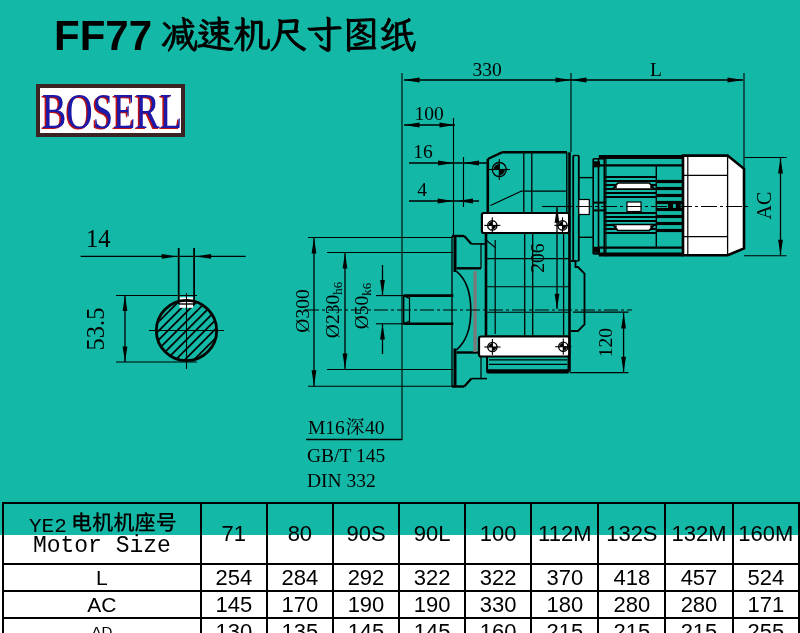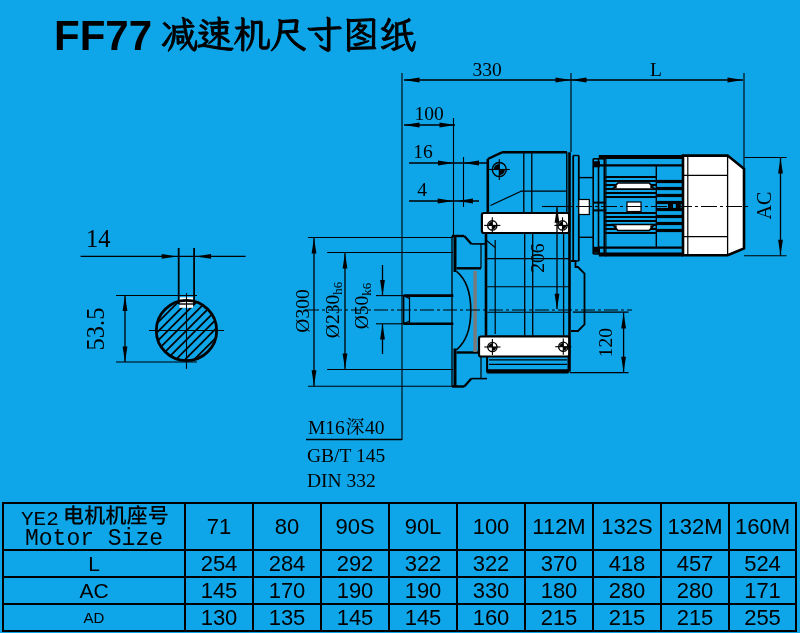--- a/index.html
+++ b/index.html
@@ -1,14 +1,14 @@
 <!DOCTYPE html>
 <html><head><meta charset="utf-8"><style>
 html,body{margin:0;padding:0;background:#fff;width:800px;height:633px;overflow:hidden}
-#page{position:relative;width:800px;height:633px;background:#0ea5e9;font-family:"Liberation Sans",sans-serif}
+#page{position:relative;width:800px;height:535px;background:#14b8a6;font-family:"Liberation Sans",sans-serif}
 #logo{position:absolute;left:36px;top:84px;width:141px;height:45px;border:4px solid #3c2424;background:#fff;text-align:center}
 #logo span{position:absolute;left:2px;top:-2px;width:137px;text-align:center;font-family:"Liberation Serif",serif;font-size:50px;line-height:50px;color:#1c18a8;transform:scaleX(0.73);transform-origin:0 0;text-shadow:-2px 1px 0 #c01010}
 table{position:absolute;left:2px;top:502px;border-collapse:collapse;table-layout:fixed}
 td{border:2px solid #000;text-align:center;vertical-align:middle;padding:0;font-size:22px;line-height:1}
 </style></head><body>
 <div id="page">
   <svg width="800" height="633" viewBox="0 0 800 633" style="position:absolute;left:0;top:0">
     <text x="54" y="50" font-family="Liberation Sans" font-size="42" font-weight="bold">FF77</text>
     <path transform="translate(160.0,48.0)" d="M36.176 -7.752Q35.72 -7.752 35.53 -6.3839999999999995Q35.15 -3.154 34.694 -1.387Q34.238 0.38 34.01 0.38Q33.782 0.38 32.394999999999996 -1.463Q31.008 -3.306 29.336 -7.22Q30.552 -9.234 31.958 -12.369Q33.364 -15.504 33.364 -16.245Q33.364 -16.986 31.843999999999998 -17.822Q31.274 -18.088 31.064999999999998 -18.088Q30.855999999999998 -18.088 30.855999999999998 -17.86V-17.708Q30.932 -17.556 30.932 -17.328V-16.72Q30.932 -16.34 30.323999999999998 -14.344999999999999Q29.715999999999998 -12.35 28.386 -9.766Q27.246 -12.73 26.334 -18.848Q26.144 -20.102 26.067999999999998 -20.52L33.288 -20.938Q34.314 -21.014 34.314 -21.47Q34.314 -22.002 33.25 -22.724Q32.832 -23.028 32.604 -23.028Q32.376 -23.028 31.996 -22.895Q31.616 -22.762 31.311999999999998 -22.743000000000002Q31.008 -22.724 30.628 -22.686L25.84 -22.381999999999998Q25.46 -24.852 25.118 -29.336Q25.041999999999998 -30.058 23.977999999999998 -30.343Q22.913999999999998 -30.628 22.381999999999998 -30.628Q21.849999999999998 -30.628 21.849999999999998 -30.419Q21.849999999999998 -30.21 22.173 -29.906Q22.496 -29.602 22.628999999999998 -29.203Q22.762 -28.804 22.875999999999998 -27.816Q22.99 -26.828 23.161 -25.289Q23.332 -23.75 23.522 -22.23L15.389999999999999 -21.736Q13.414 -22.724 12.863 -22.724Q12.312 -22.724 12.312 -22.419999999999998Q12.312 -22.268 12.388 -22.078L12.616 -21.546Q12.996 -20.52 12.996 -17.974V-15.352Q12.996 -13.565999999999999 12.73 -10.754Q12.198 -4.56 8.549999999999999 2.128Q8.246 2.698 8.246 3.04Q8.246 3.382 8.474 3.382Q8.702 3.382 9.5 2.584Q10.298 1.786 11.305 0.247Q12.312 -1.292 13.242999999999999 -3.5149999999999997Q14.174 -5.7379999999999995 14.763 -8.702Q15.352 -11.666 15.352 -18.201999999999998V-19.912L23.788 -20.406Q24.396 -16.567999999999998 25.042 -13.451999999999998Q25.688 -10.336 26.904 -7.22Q24.358 -3.04 20.558 1.026Q19.988 1.634 19.988 1.9189999999999998Q19.988 2.2039999999999997 20.235 2.2039999999999997Q20.482 2.2039999999999997 21.641 1.3679999999999999Q22.8 0.532 24.453 -1.083Q26.105999999999998 -2.698 27.816 -5.016Q29.146 -1.976 30.285999999999998 -0.304Q32.641999999999996 3.154 34.39 3.154Q35.074 3.154 35.587 2.5839999999999996Q36.1 2.014 36.252 0.76Q36.708 -2.7359999999999998 36.708 -5.244Q36.708 -7.752 36.176 -7.752ZM29.906 -24.358Q30.514 -23.712 30.894 -23.712Q31.274 -23.712 31.673000000000002 -24.282Q32.072 -24.852 32.072 -25.041999999999998Q32.072 -25.498 29.849 -27.341Q27.625999999999998 -29.183999999999997 27.150999999999996 -29.183999999999997Q26.676 -29.183999999999997 26.372 -28.766Q26.067999999999998 -28.348 26.067999999999998 -28.063Q26.067999999999998 -27.778 26.41 -27.512Q28.233999999999998 -26.144 29.906 -24.358ZM16.948 -16.796 16.112 -16.91Q15.884 -16.91 15.884 -16.758Q15.884 -16.605999999999998 16.112 -15.998Q16.53 -14.934 17.442 -14.934L17.936 -14.972L23.332 -15.238Q24.13 -15.314 24.13 -15.77Q24.13 -16.226 23.56 -16.738999999999997Q22.99 -17.252 22.723999999999997 -17.252Q22.458 -17.252 22.153999999999996 -17.1Q21.849999999999998 -16.948 21.394 -16.948L17.708 -16.834ZM22.458 -12.35 18.924 -12.122Q17.328 -12.578 16.853 -12.578Q16.378 -12.578 16.378 -12.388Q16.378 -12.198 16.606 -11.818Q16.834 -11.437999999999999 16.872 -10.526L17.099999999999998 -6.308V-5.89L16.986 -4.636Q16.986 -4.18 17.575 -3.7809999999999997Q18.163999999999998 -3.382 18.544 -3.382Q19.152 -3.382 19.152 -4.028V-4.1419999999999995L19.114 -4.788L23.256 -5.016Q23.674 -5.054 23.959 -5.13Q24.244 -5.2059999999999995 24.244 -5.529Q24.244 -5.851999999999999 23.598 -6.764L24.016 -10.716Q24.054 -10.906 24.13 -11.058Q24.206 -11.209999999999999 24.206 -11.437999999999999Q24.206 -11.666 23.788 -12.027000000000001Q23.37 -12.388 22.913999999999998 -12.388ZM21.926 -10.64 21.698 -6.612 19.038 -6.498 18.886 -10.45ZM10.411999999999999 -20.368Q10.411999999999999 -20.71 8.455 -22.534Q6.498 -24.358 5.548 -25.003999999999998Q4.598 -25.65 4.369999999999999 -25.65Q4.1419999999999995 -25.65 3.686 -25.213Q3.23 -24.776 3.23 -24.491Q3.23 -24.206 3.363 -24.035Q3.496 -23.864 4.788 -22.762Q6.08 -21.66 7.353 -20.216Q8.626 -18.772 8.911 -18.772Q9.196 -18.772 9.5 -19.038Q10.411999999999999 -19.759999999999998 10.411999999999999 -20.368ZM4.218 -1.8239999999999998H4.37Q4.826 -1.8239999999999998 5.148999999999999 -2.223Q5.4719999999999995 -2.622 6.802 -4.731Q8.132 -6.84 10.013 -10.64Q11.894 -14.44 11.894 -15.085999999999999Q11.894 -15.732 11.628 -15.732Q11.134 -15.732 10.411999999999999 -14.591999999999999Q6.612 -8.512 3.6479999999999997 -4.788Q3.04 -4.028 2.451 -3.7429999999999994Q1.8619999999999999 -3.4579999999999997 1.8619999999999999 -3.1919999999999997Q1.8619999999999999 -3.116 2.356 -2.584Q2.85 -2.052 4.218 -1.8239999999999998Z" stroke="#000" stroke-width="1.0"></path>
 <path transform="translate(196.4,48.0)" d="M34.162 2.432H34.58Q35.263999999999996 2.394 35.586999999999996 2.166Q35.91 1.938 36.518 0.95Q36.821999999999996 0.45599999999999996 36.821999999999996 0.304Q36.821999999999996 0.0 36.214 0.0H35.91Q35.606 0.038 35.245000000000005 0.038Q34.884 0.038 34.466 0.038Q32.68 0.038 30.286 -0.171Q27.892 -0.38 25.213 -0.722Q22.534 -1.064 19.874 -1.482Q17.214 -1.9 14.895999999999999 -2.299Q12.578 -2.698 10.906 -3.04Q9.766 -3.268 8.588 -3.382Q10.336 -4.864 11.039 -5.624Q11.741999999999999 -6.3839999999999995 11.741999999999999 -7.106Q11.741999999999999 -7.524 11.571 -7.789999999999999Q11.4 -8.056 10.697 -8.530999999999999Q9.994 -9.006 8.36 -10.032Q8.132 -10.222 8.132 -10.298Q8.132 -10.374 8.208 -10.45Q8.854 -11.286 9.538 -12.122Q10.222 -12.958 11.172 -14.022Q11.362 -14.212 11.571 -14.459Q11.78 -14.706 11.78 -14.972Q11.78 -15.466 11.248 -15.864999999999998Q10.716 -16.264 10.298 -16.264Q10.222 -16.264 10.126999999999999 -16.244999999999997Q10.032 -16.226 9.918 -16.226L4.712 -15.77Q4.522 -15.732 4.313000000000001 -15.732Q4.104 -15.732 3.9139999999999997 -15.732Q3.268 -15.732 2.698 -15.846Q2.66 -15.846 2.6029999999999998 -15.865Q2.546 -15.884 2.508 -15.884Q2.242 -15.884 2.242 -15.618L2.356 -15.123999999999999Q2.508 -14.668 2.9450000000000003 -14.193Q3.382 -13.718 4.218 -13.718Q4.446 -13.718 4.693 -13.737Q4.9399999999999995 -13.756 5.282 -13.794L8.512 -14.097999999999999Q7.904 -13.376 7.391 -12.73Q6.878 -12.084 6.46 -11.514Q5.776 -10.564 5.776 -9.918Q5.776 -9.158 6.802 -8.549999999999999Q8.056 -7.866 9.044 -7.1819999999999995Q9.196 -7.03 9.196 -6.9159999999999995Q9.196 -6.878 9.12 -6.726Q8.474 -5.966 7.619 -5.149Q6.764 -4.332 5.662 -3.42Q3.572 -3.268 2.641 -3.059Q1.71 -2.85 1.501 -2.6029999999999998Q1.292 -2.356 1.292 -2.09L1.33 -1.71Q1.3679999999999999 -1.33 1.5579999999999998 -0.95Q1.748 -0.57 2.2039999999999997 -0.57Q2.318 -0.57 2.489 -0.627Q2.66 -0.6839999999999999 2.888 -0.722Q4.028 -1.064 5.016 -1.216Q6.004 -1.3679999999999999 6.84 -1.3679999999999999Q7.866 -1.3679999999999999 8.777999999999999 -1.2349999999999999Q9.69 -1.1019999999999999 10.564 -0.9119999999999999Q12.235999999999999 -0.608 14.668 -0.17099999999999999Q17.099999999999998 0.266 19.912 0.722Q22.724 1.178 25.46 1.5579999999999998Q28.195999999999998 1.938 30.494999999999997 2.185Q32.794 2.432 34.162 2.432ZM21.774 -19.646 21.736 -15.504 17.442 -15.352 17.099999999999998 -19.38ZM29.146 -20.026 28.576 -15.808 23.902 -15.618 23.939999999999998 -19.759999999999998ZM9.158 -17.822Q9.538 -17.822 9.823 -18.183Q10.108 -18.544 10.279 -18.962Q10.45 -19.38 10.45 -19.456Q10.45 -19.646 10.335999999999999 -19.836Q10.222 -20.026 9.747 -20.406Q9.272 -20.785999999999998 8.208 -21.47Q7.144 -22.154 5.244 -23.256Q4.826 -23.522 4.522 -23.522Q4.1419999999999995 -23.522 3.686 -22.951999999999998Q3.344 -22.572 3.344 -22.268Q3.344 -21.887999999999998 4.028 -21.47Q5.054 -20.823999999999998 6.099 -20.044999999999998Q7.144 -19.266 8.322 -18.278Q8.588 -18.088 8.777999999999999 -17.955Q8.968 -17.822 9.158 -17.822ZM10.943999999999999 -22.913999999999998Q11.172 -22.913999999999998 11.514 -23.198999999999998Q11.856 -23.483999999999998 12.103 -23.845Q12.35 -24.206 12.35 -24.472Q12.35 -24.738 11.837 -25.250999999999998Q11.324 -25.764 10.564 -26.353Q9.804 -26.942 8.987 -27.474Q8.17 -28.006 7.524 -28.348Q6.878 -28.689999999999998 6.6499999999999995 -28.689999999999998Q6.232 -28.689999999999998 5.852 -28.195999999999998Q5.4719999999999995 -27.701999999999998 5.4719999999999995 -27.512Q5.4719999999999995 -27.208 6.08 -26.79Q7.1819999999999995 -26.067999999999998 8.208 -25.213Q9.234 -24.358 10.222 -23.37Q10.677999999999999 -22.913999999999998 10.943999999999999 -22.913999999999998ZM23.902 -13.794 30.855999999999998 -14.097999999999999Q31.16 -14.136 31.445 -14.193Q31.73 -14.25 31.73 -14.478Q31.73 -14.668 31.502000000000002 -14.972Q31.274 -15.276 30.704 -15.77L31.464 -19.912Q31.502 -20.102 31.673 -20.292Q31.843999999999998 -20.482 31.843999999999998 -20.71Q31.843999999999998 -21.014 31.274 -21.508Q30.704 -22.002 30.096 -22.002H29.83L23.939999999999998 -21.66V-24.168L32.034 -24.662Q32.3 -24.7 32.489999999999995 -24.833Q32.68 -24.966 32.68 -25.194Q32.68 -25.573999999999998 32.262 -25.973Q31.843999999999998 -26.372 31.349999999999998 -26.637999999999998Q30.855999999999998 -26.904 30.628 -26.904Q30.476 -26.904 30.4 -26.866Q30.02 -26.714 29.621 -26.637999999999998Q29.221999999999998 -26.561999999999998 28.689999999999998 -26.524L23.939999999999998 -26.22V-30.096Q23.939999999999998 -30.628 23.389 -30.837Q22.838 -31.046 22.287 -31.084Q21.736 -31.122 21.698 -31.122Q21.128 -31.122 21.128 -30.817999999999998Q21.128 -30.666 21.355999999999998 -30.362Q21.66 -29.982 21.736 -29.601999999999997Q21.812 -29.221999999999998 21.812 -28.804V-26.105999999999998L15.276 -25.688H14.857999999999999Q14.06 -25.688 13.414 -25.84Q13.299999999999999 -25.878 13.148 -25.878Q12.92 -25.878 12.92 -25.65Q12.92 -25.498 12.958 -25.384Q13.148 -24.89 13.604 -24.244Q14.06 -23.598 15.01 -23.598Q15.276 -23.598 15.599 -23.616999999999997Q15.921999999999999 -23.636 16.302 -23.674L21.774 -24.016V-21.546L16.872 -21.28Q15.998 -21.508 15.427999999999999 -21.603Q14.857999999999999 -21.698 14.554 -21.698Q14.097999999999999 -21.698 14.097999999999999 -21.47Q14.097999999999999 -21.242 14.478 -20.672Q14.629999999999999 -20.444 14.744 -20.045Q14.857999999999999 -19.646 14.895999999999999 -19.227999999999998L15.314 -15.314Q15.314 -15.161999999999999 15.333 -15.029Q15.352 -14.895999999999999 15.352 -14.744Q15.352 -14.516 15.333 -14.288Q15.314 -14.06 15.276 -13.794V-13.565999999999999Q15.276 -13.072 15.637 -12.768Q15.998 -12.464 16.435 -12.35Q16.872 -12.235999999999999 17.024 -12.235999999999999Q17.404 -12.235999999999999 17.537 -12.463999999999999Q17.669999999999998 -12.692 17.669999999999998 -12.996V-13.148L17.631999999999998 -13.49L20.482 -13.604Q18.733999999999998 -11.248 16.796 -9.234Q14.857999999999999 -7.22 12.958 -5.7379999999999995Q12.046 -5.054 12.046 -4.636Q12.046 -4.4079999999999995 12.388 -4.4079999999999995Q12.844 -4.4079999999999995 13.794 -4.9399999999999995Q14.744 -5.4719999999999995 15.921999999999999 -6.346Q17.099999999999998 -7.22 18.259 -8.265Q19.418 -9.31 20.368 -10.373999999999999Q21.317999999999998 -11.437999999999999 21.812 -12.312L21.774 -11.666Q21.736 -11.02 21.736 -10.488Q21.736 -9.69 21.736 -8.74Q21.736 -7.79 21.736 -7.144L21.698 -6.46Q21.698 -5.776 21.641 -4.997Q21.584 -4.218 21.432 -3.344Q21.432 -3.268 21.412999999999997 -3.192Q21.394 -3.116 21.394 -3.04Q21.394 -2.584 21.774 -2.2039999999999997Q22.154 -1.8239999999999998 22.61 -1.6149999999999998Q23.066 -1.406 23.256 -1.406Q23.598 -1.406 23.75 -1.71Q23.902 -2.014 23.902 -2.508V-10.564Q25.84 -9.386 27.569 -8.208Q29.298 -7.03 31.046 -5.662Q31.578 -5.244 31.881999999999998 -5.244Q32.186 -5.244 32.471000000000004 -5.548Q32.756 -5.851999999999999 32.927 -6.231999999999999Q33.098 -6.612 33.098 -6.802Q33.098 -7.22 32.3 -7.752Q31.122 -8.588 29.868000000000002 -9.386Q28.614 -10.184 27.512 -10.849Q26.41 -11.514 25.65 -11.913Q24.89 -12.312 24.7 -12.312Q24.282 -12.312 23.902 -11.666Z" stroke="#000" stroke-width="1.0"></path>
@@ -267,24 +267,27 @@
 <text transform="rotate(-90 368 306)" x="368" y="306" font-family="Liberation Serif" font-size="19.5" text-anchor="middle">Ø50<tspan font-size="13" dy="3">k6</tspan></text>
 <line x1="306" y1="439.5" x2="402" y2="439.5" stroke="#000" stroke-width="1.4"></line>
 <g font-family="Liberation Serif" font-size="19.5" fill="#000">
 <text x="308" y="433.5">M16</text>
 <text x="365" y="433.5">40</text>
 <text x="307" y="461.5">GB/T 145</text>
 <text x="307" y="486.5">DIN 332</text>
 </g>
 <path transform="translate(345.5,433.5)" d="M11.43554962158203 -12.166440795898437Q11.351568786621094 -12.033440795898438 11.163087951660156 -11.955921630859375Q10.974607116699218 -11.878402465820312 10.68162628173828 -11.951364135742187Q9.780827514648438 -10.781344970703124 8.720047912597657 -9.736729980468748Q7.659268310546874 -8.692114990234375 6.615584533691406 -7.994057495117187L6.373527038574219 -8.225095825195313Q6.921488708496094 -8.796047912597656 7.530440795898437 -9.595476043701172Q8.139392883300781 -10.394904174804687 8.729344970703124 -11.32182272338867Q9.319297058105468 -12.248741271972657 9.806268310546875 -13.192664611816406ZM13.194891174316407 -12.936731689453124Q14.410527038574218 -12.38346337890625 15.18231622314453 -11.799881927490233Q15.954105407714843 -11.216300476074219 16.366028747558595 -10.668338806152343Q16.777952087402344 -10.120377136230468 16.89147604370117 -9.660477752685546Q17.005 -9.200578369140624 16.89460540771484 -8.904174194335937Q16.784210815429688 -8.60777001953125 16.514878509521484 -8.534808349609374Q16.24554620361328 -8.4618466796875 15.891757019042968 -8.672750854492188Q15.670785766601561 -9.32768377685547 15.176785766601562 -10.080178985595703Q14.682785766601562 -10.832674194335937 14.091790557861327 -11.548688568115233Q13.500795349121093 -12.26470294189453 12.971833679199218 -12.792712524414062ZM1.8551533203125 -3.852827514648437Q2.019124572753906 -3.852827514648437 2.1031054077148434 -3.9003275146484375Q2.187086242675781 -3.9478275146484374 2.3280670776367187 -4.247837097167968Q2.4270574951171873 -4.437837097167969 2.5090431213378905 -4.625841888427734Q2.591028747558594 -4.8138466796875 2.7525287475585936 -5.197361053466796Q2.9140287475585938 -5.580875427246093 3.2350335388183593 -6.349423339843749Q3.556038330078125 -7.117971252441406 4.106562286376953 -8.452052703857422Q4.657086242675781 -9.786134155273437 5.519114990234375 -11.896268310546875L5.875172485351563 -11.809249145507811Q5.667124572753906 -11.149191650390625 5.400557495117187 -10.316614990234374Q5.133990417480469 -9.484038330078125 4.850418548583985 -8.603961669921874Q4.5668466796875 -7.723885009765625 4.317284393310547 -6.9308275146484375Q4.067722106933593 -6.13777001953125 3.886178985595703 -5.543736480712891Q3.7046358642578125 -4.9497029418945315 3.63661669921875 -4.694722106933594Q3.515587951660156 -4.272731689453125 3.4415831604003904 -3.8597652282714843Q3.3675783691406247 -3.4467987670898435 3.386578369140625 -3.100808349609375Q3.3905687866210936 -2.7878754272460937 3.4730304565429684 -2.451385009765625Q3.5554921264648436 -2.114894592285156 3.6609442138671873 -1.7273898010253905Q3.766396301269531 -1.339885009765625 3.8373627624511717 -0.8723898010253905Q3.9083292236328124 -0.40489459228515623 3.874319641113281 0.1850574951171875Q3.8513292236328125 0.7839425048828125 3.5689825439453124 1.1388658447265625Q3.2866358642578124 1.4937891845703124 2.8078275146484373 1.4937891845703124Q2.5558850097656247 1.4937891845703124 2.3900095825195313 1.24527001953125Q2.2241341552734375 0.9967508544921875 2.1922108154296875 0.5508179321289063Q2.326162902832031 -0.41514373779296876 2.336138946533203 -1.2090622863769531Q2.346114990234375 -2.0029808349609373 2.251114990234375 -2.5213993835449218Q2.156114990234375 -3.0398179321289063 1.9431245727539062 -3.176808349609375Q1.7531245727539062 -3.309808349609375 1.547638946533203 -3.363293975830078Q1.3421533203125 -3.4167796020507812 1.0341629028320312 -3.4357796020507814V-3.852827514648437Q1.0341629028320312 -3.852827514648437 1.1956629028320311 -3.852827514648437Q1.3571629028320311 -3.852827514648437 1.5586581115722655 -3.852827514648437Q1.7601533203125 -3.852827514648437 1.8551533203125 -3.852827514648437ZM0.9562587280273437 -11.432875427246094Q1.9490191650390625 -11.306904174804687 2.5609185485839845 -11.027980834960937Q3.1728179321289063 -10.749057495117187 3.4803323059082034 -10.403158111572266Q3.7878466796875 -10.057258728027344 3.850447296142578 -9.72884017944336Q3.9130479125976563 -9.400421630859375 3.7696868591308594 -9.171469543457032Q3.6263258056640626 -8.942517456054688 3.3554743347167966 -8.88048391723633Q3.084622863769531 -8.81845037841797 2.7437570190429685 -9.011306640625Q2.6117091064453124 -9.423229980468749 2.2981180725097654 -9.8446533203125Q1.9845270385742186 -10.26607666015625 1.5799264221191405 -10.641995208740234Q1.1753258056640625 -11.017913757324218 0.7742395629882812 -11.262827514648437ZM2.3341437377929686 -15.701798767089844Q3.3799137573242186 -15.5108466796875 4.0253466796875 -15.187937713623047Q4.670779602050781 -14.865028747558593 5.000332305908203 -14.498134155273437Q5.329885009765625 -14.13123956298828 5.392009582519531 -13.783821014404296Q5.4541341552734375 -13.436402465820311 5.310297058105469 -13.196431213378904Q5.1664599609375 -12.956459960937499 4.897127655029297 -12.900412048339843Q4.627795349121094 -12.844364135742188 4.286929504394531 -13.049191650390625Q4.13284326171875 -13.484105407714843 3.784199523925781 -13.949038330078125Q3.4355557861328125 -14.413971252441407 3.0054024658203122 -14.831404174804687Q2.5752491455078124 -15.248837097167968 2.1521245727539062 -15.520731689453125ZM12.441597534179687 -7.103913757324219Q13.067645446777343 -5.827875427246093 14.06020294189453 -4.670779602050781Q15.052760437011719 -3.5136837768554687 16.229808349609375 -2.613087951660156Q17.406856262207032 -1.7124921264648436 18.542865844726563 -1.1814442138671875L18.500875427246093 -0.9874537963867187Q17.644335388183592 -0.86261669921875 17.344507873535157 0.0786741943359375Q16.2814599609375 -0.6412395629882812 15.293277893066406 -1.6966916503906249Q14.305095825195313 -2.7521437377929687 13.499885009765624 -4.083571868896485Q12.694674194335937 -5.415 12.146530456542969 -6.9528658447265625ZM11.889645446777344 -6.7999137573242185Q10.872578369140625 -4.54707666015625 9.09465023803711 -2.678138946533203Q7.316722106933594 -0.8092012329101562 4.9799041748046875 0.5247891845703125L4.763875427246093 0.22972210693359374Q6.0490287475585935 -0.70222998046875 7.147696441650391 -1.8876437377929687Q8.246364135742187 -3.0730574951171876 9.096512664794922 -4.404485626220703Q9.946661193847657 -5.7359137573242185 10.502785766601562 -7.103913757324219H11.889645446777344ZM13.086645446777343 -10.163277893066406Q13.052635864257812 -9.977268310546874 12.906621490478514 -9.84626351928711Q12.760607116699218 -9.715258728027344 12.399607116699219 -9.673268310546876V1.0790095825195312Q12.399607116699219 1.159 12.25472689819336 1.2644520874023437Q12.1098466796875 1.3699041748046874 11.884023956298828 1.4523658447265624Q11.658201232910155 1.5348275146484374 11.419364135742187 1.5348275146484374H11.180527038574219V-10.377220397949218ZM7.665344970703125 -15.622760437011719Q7.918057495117187 -14.55000958251953 7.904952087402344 -13.81166290283203Q7.8918466796875 -13.07331622314453 7.701370635986328 -12.61788330078125Q7.510894592285156 -12.162450378417969 7.235485626220703 -11.962950378417968Q6.96007666015625 -11.763450378417968 6.678682067871094 -11.76288330078125Q6.397287475585937 -11.76231622314453 6.207854553222656 -11.918691650390624Q6.0184216308593745 -12.075067077636719 6.001892883300781 -12.338889801025392Q5.985364135742187 -12.602712524414063 6.2321820678710935 -12.941492126464844Q6.714210815429687 -13.222501708984375 7.017734771728515 -13.880563995361328Q7.321258728027344 -14.538626281738281 7.355268310546875 -15.622760437011719ZM16.81554620361328 -14.62392333984375V-14.061904174804686H7.516201232910156V-14.62392333984375ZM16.421306640624998 -8.3425400390625Q16.421306640624998 -8.3425400390625 16.585753936767578 -8.21058316040039Q16.750201232910158 -8.07862628173828 17.000624572753907 -7.868198150634765Q17.251047912597656 -7.65777001953125 17.53196646118164 -7.418841888427734Q17.812885009765626 -7.179913757324218 18.045827514648437 -6.950961669921875Q17.969827514648436 -6.6469616699218745 17.554865844726564 -6.6469616699218745H5.897210815429688L5.7452108154296875 -7.208980834960937H15.526584533691405ZM16.062574951171875 -14.62392333984375 16.870277893066405 -15.427635864257812 18.315817932128905 -14.017057495117188Q18.216827514648436 -13.929086242675782 18.04231314086914 -13.896595825195313Q17.867798767089845 -13.864105407714844 17.593817932128907 -13.845105407714843Q17.382913757324218 -13.575114990234376 17.08603353881836 -13.19711019897461Q16.7891533203125 -12.819105407714844 16.490277893066406 -12.445091033935547Q16.19140246582031 -12.07107666015625 15.957507873535155 -11.80507666015625L15.700440795898437 -11.93408624267578Q15.772450378417968 -12.269057495117186 15.883979125976563 -12.775028747558594Q15.995507873535155 -13.280999999999999 16.107036621093748 -13.792480834960937Q16.218565368652342 -14.303961669921875 16.271574951171875 -14.62392333984375Z"></path>
   </svg>
+  <div id="logo">
+      <span>BOSERL</span>
+    </div>
   <table>
    <tbody>
         <tr style="height:47px">
-    <td style="width:180px;padding:0">
+    <td style="width:180px;padding:8px">
       <svg width="177" height="26" viewBox="0 0 177 26" style="display:block">
               <text x="17" y="20" font-family="Liberation Mono" font-size="21">YE2</text>
               <path transform="translate(59.0,18.0)" d="M3.4750795898437503 -10.162318359375H17.307360717773438V-8.32104364013672H3.4750795898437503ZM9.281163024902344 -17.657639282226565H11.395436462402344V-2.0470757446289065Q11.395436462402344 -1.4095160522460939 11.496656616210938 -1.0932561035156252Q11.597876770019532 -0.7769961547851563 11.901957000732423 -0.6627561035156251Q12.206037231445313 -0.5485160522460938 12.8074775390625 -0.5485160522460938Q12.982197692871095 -0.5485160522460938 13.382458282470704 -0.5485160522460938Q13.782718872070314 -0.5485160522460938 14.288819641113282 -0.5485160522460938Q14.794920410156251 -0.5485160522460938 15.29976123046875 -0.5485160522460938Q15.80460205078125 -0.5485160522460938 16.22334274291992 -0.5485160522460938Q16.642083435058595 -0.5485160522460938 16.832763793945315 -0.5485160522460938Q17.40396405029297 -0.5485160522460938 17.700064178466796 -0.8210962829589845Q17.996164306640626 -1.0936765136718751 18.128044281005863 -1.8068369750976563Q18.259924255371097 -2.5199974365234374 18.334684204101563 -3.8135982055664064Q18.71688317871094 -3.543958923339844 19.289341461181643 -3.3011996154785157Q19.861799743652345 -3.0584403076171878 20.314558410644533 -2.9458806152343753Q20.17175866699219 -1.3305609741210938 19.84625930786133 -0.3616213073730469Q19.52075994873047 0.607318359375 18.8588408203125 1.0323581542968752Q18.19692169189453 1.45739794921875 16.995722717285158 1.45739794921875Q16.810922973632813 1.45739794921875 16.369502563476562 1.45739794921875Q15.928082153320313 1.45739794921875 15.362341461181641 1.45739794921875Q14.79660076904297 1.45739794921875 14.230860076904298 1.45739794921875Q13.665119384765626 1.45739794921875 13.22957894897461 1.45739794921875Q12.794038513183594 1.45739794921875 12.620998718261719 1.45739794921875Q11.32992041015625 1.45739794921875 10.597861358642579 1.1541585388183595Q9.865802307128908 0.8509191284179688 9.573482666015625 0.08316046142578126Q9.281163024902344 -0.6845982055664063 9.281163024902344 -2.077315795898438ZM3.737157897949219 -14.681518615722657H18.265798461914063V-3.819482666015625H3.737157897949219V-5.757356872558594H16.236364562988282V-12.743644409179689H3.737157897949219ZM2.502361999511719 -14.681518615722657H4.562035949707032V-2.560322204589844H2.502361999511719Z"></path>
 <path transform="translate(80.2,18.0)" d="M11.542437744140626 -16.524478820800784H16.49760205078125V-14.645404357910158H11.542437744140626ZM10.362241333007812 -16.524478820800784H12.288355590820313V-9.752399230957032Q12.288355590820313 -8.436119384765625 12.161095642089844 -6.910679718017578Q12.033835693359375 -5.385240051269531 11.680195770263673 -3.83292041015625Q11.326555847167969 -2.280600769042969 10.631035949707032 -0.8475609741210939Q9.935516052246095 0.5854788208007813 8.798996154785156 1.747198974609375Q8.651156616210939 1.5665994873046876 8.373117462158204 1.3167002563476564Q8.09507830810547 1.066801025390625 7.794779205322266 0.8299216918945314Q7.494480102539063 0.5930423583984376 7.269360717773438 0.480482666015625Q8.326080871582032 -0.5921976928710938 8.94768099975586 -1.86689794921875Q9.569281127929688 -3.1415982055664062 9.87252117919922 -4.507438385009766Q10.175761230468751 -5.873278564453125 10.269001281738282 -7.21223876953125Q10.362241333007812 -8.551198974609376 10.362241333007812 -9.7641591796875ZM15.663483947753907 -16.524478820800784H17.634118103027344V-1.4817573852539063Q17.634118103027344 -1.0138767700195312 17.65847817993164 -0.7463363342285156Q17.68283825683594 -0.47879589843750003 17.740798461914064 -0.4065558471679688Q17.875198974609376 -0.2805558471679688 18.054119384765627 -0.2805558471679688Q18.151559692382815 -0.2805558471679688 18.29310012817383 -0.2805558471679688Q18.434640563964845 -0.2805558471679688 18.550560974121094 -0.2805558471679688Q18.805921691894532 -0.2805558471679688 18.912602050781253 -0.4225160522460938Q18.982322204589845 -0.5157561035156251 19.026422332763673 -0.6778761291503907Q19.0705224609375 -0.8399961547851563 19.0915224609375 -1.2037163085937501Q19.12176251220703 -1.5581964111328126 19.14276251220703 -2.3192368469238285Q19.163762512207033 -3.080277282714844 19.173002563476565 -4.091638000488281Q19.463641845703126 -3.827038513183594 19.872720794677736 -3.6077991027832033Q20.281799743652346 -3.3885596923828127 20.640478820800784 -3.2642400512695313Q20.640478820800784 -2.6905198974609377 20.607718872070315 -2.0374197692871094Q20.574958923339846 -1.3843196411132814 20.53631900024414 -0.8395795898437501Q20.49767907714844 -0.2948395385742188 20.4531591796875 -0.005039794921875Q20.280119384765626 0.8777997436523438 19.817279846191408 1.2238793334960938Q19.572000000000003 1.3876790771484375 19.262040435791018 1.4695789489746094Q18.952080871582034 1.5514788208007813 18.613560974121096 1.5514788208007813Q18.37500128173828 1.5514788208007813 18.05286135864258 1.5514788208007813Q17.730721435546876 1.5514788208007813 17.503921691894533 1.5514788208007813Q17.167082153320315 1.5514788208007813 16.80336264038086 1.4401790771484375Q16.439643127441407 1.3288793334960938 16.182603332519534 1.076039794921875Q16.000323486328124 0.8887201538085938 15.881043640136719 0.6337804870605469Q15.761763793945313 0.37884082031250005 15.71262387084961 -0.1255789489746094Q15.663483947753907 -0.6299987182617188 15.663483947753907 -1.5237586669921876ZM1.0273209228515625 -13.297197692871094H9.207240051269531V-11.408883178710939H1.0273209228515625ZM4.35036328125 -17.73323876953125H6.262197692871094V1.7455186157226563H4.35036328125ZM4.25628369140625 -12.069121948242188 5.493600769042969 -11.642403076171876Q5.213880615234375 -10.361403076171875 4.796820281982422 -9.002283050537109Q4.379759948730469 -7.643163024902345 3.8530795898437504 -6.347042999267579Q3.3263992309570316 -5.0509229736328125 2.7341989746093756 -3.932042999267578Q2.141998718261719 -2.813163024902344 1.5027586669921875 -2.0218831787109375Q1.348198974609375 -2.432641845703125 1.0529396667480468 -2.9618401794433593Q0.7576803588867188 -3.491038513183594 0.5115609741210938 -3.857277282714844Q1.0945211791992189 -4.556997436523438 1.6632015380859377 -5.512917846679688Q2.2318818969726566 -6.468838256835938 2.7258023071289066 -7.571338897705079Q3.2197227172851566 -8.673839538574219 3.614523101806641 -9.825060333251955Q4.0093234863281255 -10.976281127929688 4.25628369140625 -12.069121948242188ZM6.110157897949219 -9.955679077148439Q6.341157897949219 -9.745679077148438 6.803998077392579 -9.235799102783204Q7.266838256835938 -8.725919128417969 7.791418487548828 -8.121539154052735Q8.315998718261719 -7.517159179687501 8.757838897705078 -7.0026591796875Q9.199679077148438 -6.4881591796875 9.376919128417969 -6.268919128417969L8.20260205078125 -4.652763793945312Q7.97160205078125 -5.06436328125 7.580161743164062 -5.664542999267578Q7.188721435546875 -6.2647227172851565 6.7309210510253905 -6.909002563476562Q6.273120666503907 -7.553282409667969 5.854800384521485 -8.114822204589844Q5.436480102539063 -8.67636199951172 5.151720153808594 -9.034201538085938Z"></path>
 <path transform="translate(101.4,18.0)" d="M11.542437744140626 -16.524478820800784H16.49760205078125V-14.645404357910158H11.542437744140626ZM10.362241333007812 -16.524478820800784H12.288355590820313V-9.752399230957032Q12.288355590820313 -8.436119384765625 12.161095642089844 -6.910679718017578Q12.033835693359375 -5.385240051269531 11.680195770263673 -3.83292041015625Q11.326555847167969 -2.280600769042969 10.631035949707032 -0.8475609741210939Q9.935516052246095 0.5854788208007813 8.798996154785156 1.747198974609375Q8.651156616210939 1.5665994873046876 8.373117462158204 1.3167002563476564Q8.09507830810547 1.066801025390625 7.794779205322266 0.8299216918945314Q7.494480102539063 0.5930423583984376 7.269360717773438 0.480482666015625Q8.326080871582032 -0.5921976928710938 8.94768099975586 -1.86689794921875Q9.569281127929688 -3.1415982055664062 9.87252117919922 -4.507438385009766Q10.175761230468751 -5.873278564453125 10.269001281738282 -7.21223876953125Q10.362241333007812 -8.551198974609376 10.362241333007812 -9.7641591796875ZM15.663483947753907 -16.524478820800784H17.634118103027344V-1.4817573852539063Q17.634118103027344 -1.0138767700195312 17.65847817993164 -0.7463363342285156Q17.68283825683594 -0.47879589843750003 17.740798461914064 -0.4065558471679688Q17.875198974609376 -0.2805558471679688 18.054119384765627 -0.2805558471679688Q18.151559692382815 -0.2805558471679688 18.29310012817383 -0.2805558471679688Q18.434640563964845 -0.2805558471679688 18.550560974121094 -0.2805558471679688Q18.805921691894532 -0.2805558471679688 18.912602050781253 -0.4225160522460938Q18.982322204589845 -0.5157561035156251 19.026422332763673 -0.6778761291503907Q19.0705224609375 -0.8399961547851563 19.0915224609375 -1.2037163085937501Q19.12176251220703 -1.5581964111328126 19.14276251220703 -2.3192368469238285Q19.163762512207033 -3.080277282714844 19.173002563476565 -4.091638000488281Q19.463641845703126 -3.827038513183594 19.872720794677736 -3.6077991027832033Q20.281799743652346 -3.3885596923828127 20.640478820800784 -3.2642400512695313Q20.640478820800784 -2.6905198974609377 20.607718872070315 -2.0374197692871094Q20.574958923339846 -1.3843196411132814 20.53631900024414 -0.8395795898437501Q20.49767907714844 -0.2948395385742188 20.4531591796875 -0.005039794921875Q20.280119384765626 0.8777997436523438 19.817279846191408 1.2238793334960938Q19.572000000000003 1.3876790771484375 19.262040435791018 1.4695789489746094Q18.952080871582034 1.5514788208007813 18.613560974121096 1.5514788208007813Q18.37500128173828 1.5514788208007813 18.05286135864258 1.5514788208007813Q17.730721435546876 1.5514788208007813 17.503921691894533 1.5514788208007813Q17.167082153320315 1.5514788208007813 16.80336264038086 1.4401790771484375Q16.439643127441407 1.3288793334960938 16.182603332519534 1.076039794921875Q16.000323486328124 0.8887201538085938 15.881043640136719 0.6337804870605469Q15.761763793945313 0.37884082031250005 15.71262387084961 -0.1255789489746094Q15.663483947753907 -0.6299987182617188 15.663483947753907 -1.5237586669921876ZM1.0273209228515625 -13.297197692871094H9.207240051269531V-11.408883178710939H1.0273209228515625ZM4.35036328125 -17.73323876953125H6.262197692871094V1.7455186157226563H4.35036328125ZM4.25628369140625 -12.069121948242188 5.493600769042969 -11.642403076171876Q5.213880615234375 -10.361403076171875 4.796820281982422 -9.002283050537109Q4.379759948730469 -7.643163024902345 3.8530795898437504 -6.347042999267579Q3.3263992309570316 -5.0509229736328125 2.7341989746093756 -3.932042999267578Q2.141998718261719 -2.813163024902344 1.5027586669921875 -2.0218831787109375Q1.348198974609375 -2.432641845703125 1.0529396667480468 -2.9618401794433593Q0.7576803588867188 -3.491038513183594 0.5115609741210938 -3.857277282714844Q1.0945211791992189 -4.556997436523438 1.6632015380859377 -5.512917846679688Q2.2318818969726566 -6.468838256835938 2.7258023071289066 -7.571338897705079Q3.2197227172851566 -8.673839538574219 3.614523101806641 -9.825060333251955Q4.0093234863281255 -10.976281127929688 4.25628369140625 -12.069121948242188ZM6.110157897949219 -9.955679077148439Q6.341157897949219 -9.745679077148438 6.803998077392579 -9.235799102783204Q7.266838256835938 -8.725919128417969 7.791418487548828 -8.121539154052735Q8.315998718261719 -7.517159179687501 8.757838897705078 -7.0026591796875Q9.199679077148438 -6.4881591796875 9.376919128417969 -6.268919128417969L8.20260205078125 -4.652763793945312Q7.97160205078125 -5.06436328125 7.580161743164062 -5.664542999267578Q7.188721435546875 -6.2647227172851565 6.7309210510253905 -6.909002563476562Q6.273120666503907 -7.553282409667969 5.854800384521485 -8.114822204589844Q5.436480102539063 -8.67636199951172 5.151720153808594 -9.034201538085938Z"></path>
 <path transform="translate(122.6,18.0)" d="M11.156880615234376 -13.01328112792969H13.080474975585938V0.36036071777343753H11.156880615234376ZM5.529717590332032 -4.888798461914063H18.873957641601564V-3.1533632812500003H5.529717590332032ZM4.181517333984376 -0.47963671875H20.111278564453126V1.2465584106445313H4.181517333984376ZM7.273560974121094 -12.692400512695313 9.082075744628908 -12.490801025390626Q8.744395385742187 -10.272360717773438 7.909854949951172 -8.546160461425782Q7.075314514160157 -6.819960205078125 5.757354309082031 -5.693519897460938Q5.609514770507813 -5.850599487304688 5.338615539550782 -6.065218872070313Q5.06771630859375 -6.279838256835938 4.774557128906251 -6.488577667236329Q4.48139794921875 -6.697317077636719 4.268038513183594 -6.809876770019532Q5.545679077148438 -7.779237487792969 6.274799743652344 -9.295438385009767Q7.00392041015625 -10.811639282226563 7.273560974121094 -12.692400512695313ZM6.929159179687501 -9.27360205078125 8.023676513671875 -10.426078308105469Q8.543636718750001 -10.001878051757814 9.117356872558595 -9.466797821044922Q9.691077026367187 -8.931717590332031 10.20305712890625 -8.411757385253907Q10.715037231445313 -7.891797180175781 11.018277282714845 -7.486077026367188L9.876720153808595 -6.167281127929688Q9.576 -6.58476123046875 9.080399871826172 -7.126981384277344Q8.584799743652344 -7.669201538085938 8.02157958984375 -8.237041717529298Q7.458359436035157 -8.804881896972656 6.929159179687501 -9.27360205078125ZM15.868440307617188 -12.692400512695313 17.641675231933593 -12.45552117919922Q17.277955078125 -10.309320922851564 16.412754821777344 -8.650320922851563Q15.547554565429689 -6.991320922851563 14.229594360351564 -5.901840820312501Q14.093514770507813 -6.05892041015625 13.828495513916018 -6.279419769287109Q13.56347625732422 -6.499919128417969 13.287957000732423 -6.71915853881836Q13.012437744140625 -6.938397949218751 12.810838256835938 -7.062717590332031Q14.067478820800781 -7.983358154296876 14.820119384765626 -9.427738769531251Q15.57275994873047 -10.872119384765625 15.868440307617188 -12.692400512695313ZM15.162 -9.301322204589844 16.265757385253906 -10.427758666992188Q16.906677795410157 -9.922078308105469 17.63789794921875 -9.305517974853515Q18.369118103027343 -8.688957641601563 19.03397817993164 -8.099277282714844Q19.698838256835938 -7.509596923828125 20.11883825683594 -7.0433966674804696L18.97728112792969 -5.750640563964844Q18.571560974121095 -6.228600769042969 17.917200897216798 -6.851041076660157Q17.2628408203125 -7.473481384277345 16.53876058959961 -8.122801666259766Q15.81468035888672 -8.772121948242187 15.162 -9.301322204589844ZM3.3095982055664064 -15.639116821289063H20.005439025878907V-13.786082153320313H3.3095982055664064ZM2.265481384277344 -15.639116821289063H4.203355590820313V-9.837236206054689Q4.203355590820313 -8.599916564941406 4.128595642089844 -7.113537231445313Q4.0538356933593755 -5.627157897949219 3.8471957702636725 -4.0660186157226565Q3.640555847167969 -2.5048793334960937 3.233155975341797 -1.0315198974609374Q2.825756103515625 0.44183953857421876 2.1697163085937503 1.6648793334960938Q1.9891168212890626 1.4842798461914064 1.6770577697753908 1.2684005126953126Q1.364998718261719 1.0525211791992188 1.0411797180175784 0.8542817687988282Q0.7173607177734376 0.6560423583984375 0.48048138427734377 0.5552426147460938Q1.1012413330078126 -0.5787573852539063 1.4582413330078126 -1.9055372314453125Q1.8152413330078125 -3.232317077636719 1.9878613586425784 -4.6292368469238285Q2.160481384277344 -6.026156616210938 2.2129813842773443 -7.3646964111328135Q2.265481384277344 -8.703236206054688 2.265481384277344 -9.848996154785157ZM9.900242614746094 -17.311559692382815 11.780156616210938 -17.918878051757815Q12.290876770019532 -17.246878051757815 12.731457000732423 -16.426618103027344Q13.172037231445314 -15.606358154296876 13.409757385253908 -14.994838256835939L11.419803588867188 -14.274960205078125Q11.235843383789064 -14.907480102539063 10.796523101806642 -15.761759948730468Q10.35720281982422 -16.616039794921875 9.900242614746094 -17.311559692382815Z"></path>
 <path transform="translate(143.8,18.0)" d="M5.752315795898438 -15.17544287109375V-12.707517333984375H15.130084716796876V-15.17544287109375ZM3.7699216918945315 -16.92515789794922H17.23007830810547V-10.969562255859376H3.7699216918945315ZM1.2272413330078127 -9.326518615722657H19.68623876953125V-7.518003845214844H1.2272413330078127ZM5.240759948730469 -5.515439025878907H15.759242614746094V-3.706924255371094H5.240759948730469ZM15.161164306640625 -5.515439025878907H17.284677795410158Q17.284677795410158 -5.515439025878907 17.268297821044925 -5.353739410400391Q17.25191784667969 -5.192039794921875 17.234277923583985 -4.991700256347657Q17.21663800048828 -4.791360717773438 17.183878051757812 -4.646041076660157Q16.960437744140627 -2.9559602050781253 16.697097564697266 -1.814399871826172Q16.43375738525391 -0.6728395385742187 16.130517333984375 -0.0008395385742187012Q15.827277282714844 0.6711604614257813 15.440037231445313 1.0189204101562501Q15.025917846679688 1.3935596923828126 14.549638641357422 1.527119384765625Q14.073359436035156 1.6606790771484377 13.402200256347657 1.6934390258789063Q12.83436071777344 1.716958923339844 11.86710076904297 1.7135988464355472Q10.8998408203125 1.7102387695312502 9.810360717773438 1.6497586669921875Q9.77760076904297 1.2087599487304688 9.58860140991211 0.6820815124511719Q9.399602050781251 0.15540307617187502 9.11820281982422 -0.2503157958984375Q10.211883178710938 -0.14783569335937502 11.23752310180664 -0.11633569335937502Q12.263163024902344 -0.084835693359375 12.720962768554688 -0.084835693359375Q13.093922973632813 -0.084835693359375 13.321562896728516 -0.11633569335937502Q13.54920281982422 -0.14783569335937502 13.731482666015626 -0.2855956420898438Q14.029682922363282 -0.5115558471679688 14.275383178710939 -1.0907362060546875Q14.521083435058594 -1.6699165649414063 14.73528369140625 -2.6951373596191406Q14.949483947753906 -3.7203581542968753 15.149404357910157 -5.248319641113282ZM5.718722717285156 -8.590680358886718 7.844756103515626 -8.297521179199219Q7.620476257324219 -7.528921691894531 7.349576385498047 -6.690182281494141Q7.0786765136718754 -5.8514428710937505 6.809036590576172 -5.076963409423828Q6.539396667480469 -4.302483947753906 6.305876770019531 -3.7161643066406254H4.016043640136719Q4.303323486328125 -4.368003845214844 4.606983306884766 -5.203383178710938Q4.910643127441406 -6.038762512207032 5.197922973632813 -6.923281768798828Q5.485202819824219 -7.807801025390625 5.718722717285156 -8.590680358886718Z"></path>
             </svg>
       <div style="font-family:'Liberation Mono',monospace;font-size:23px;line-height:17px">Motor Size</div>
     </td>

